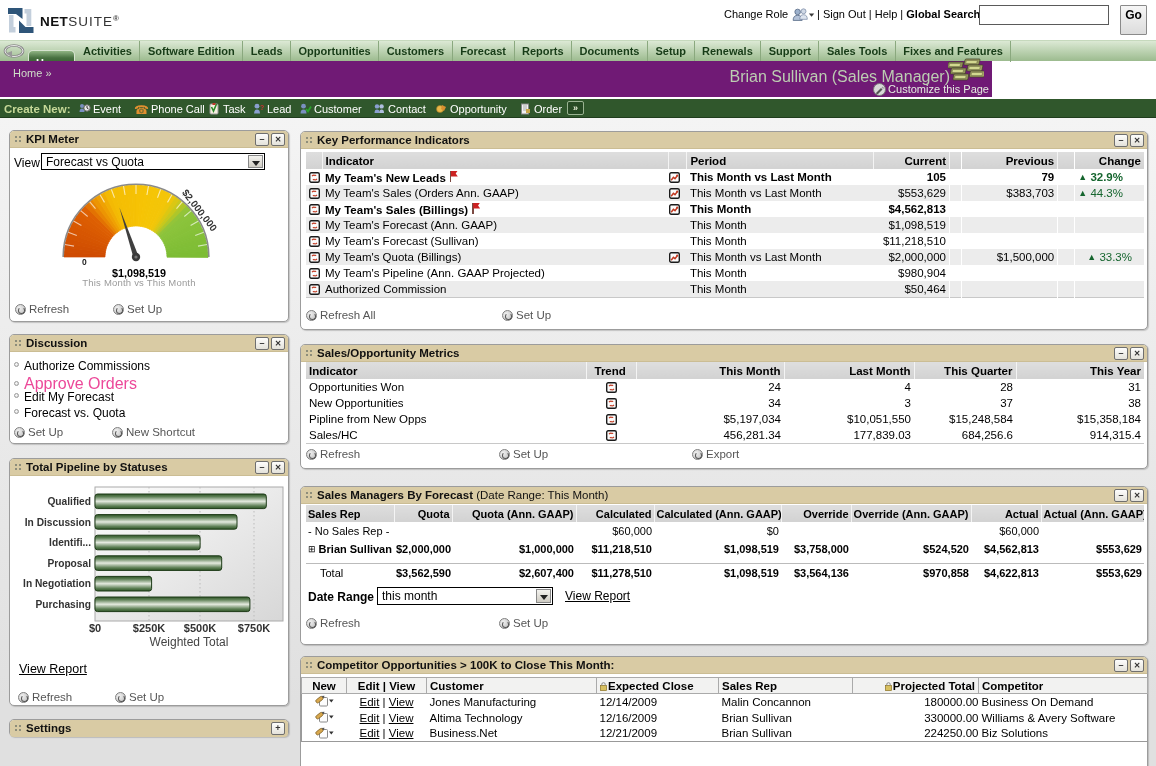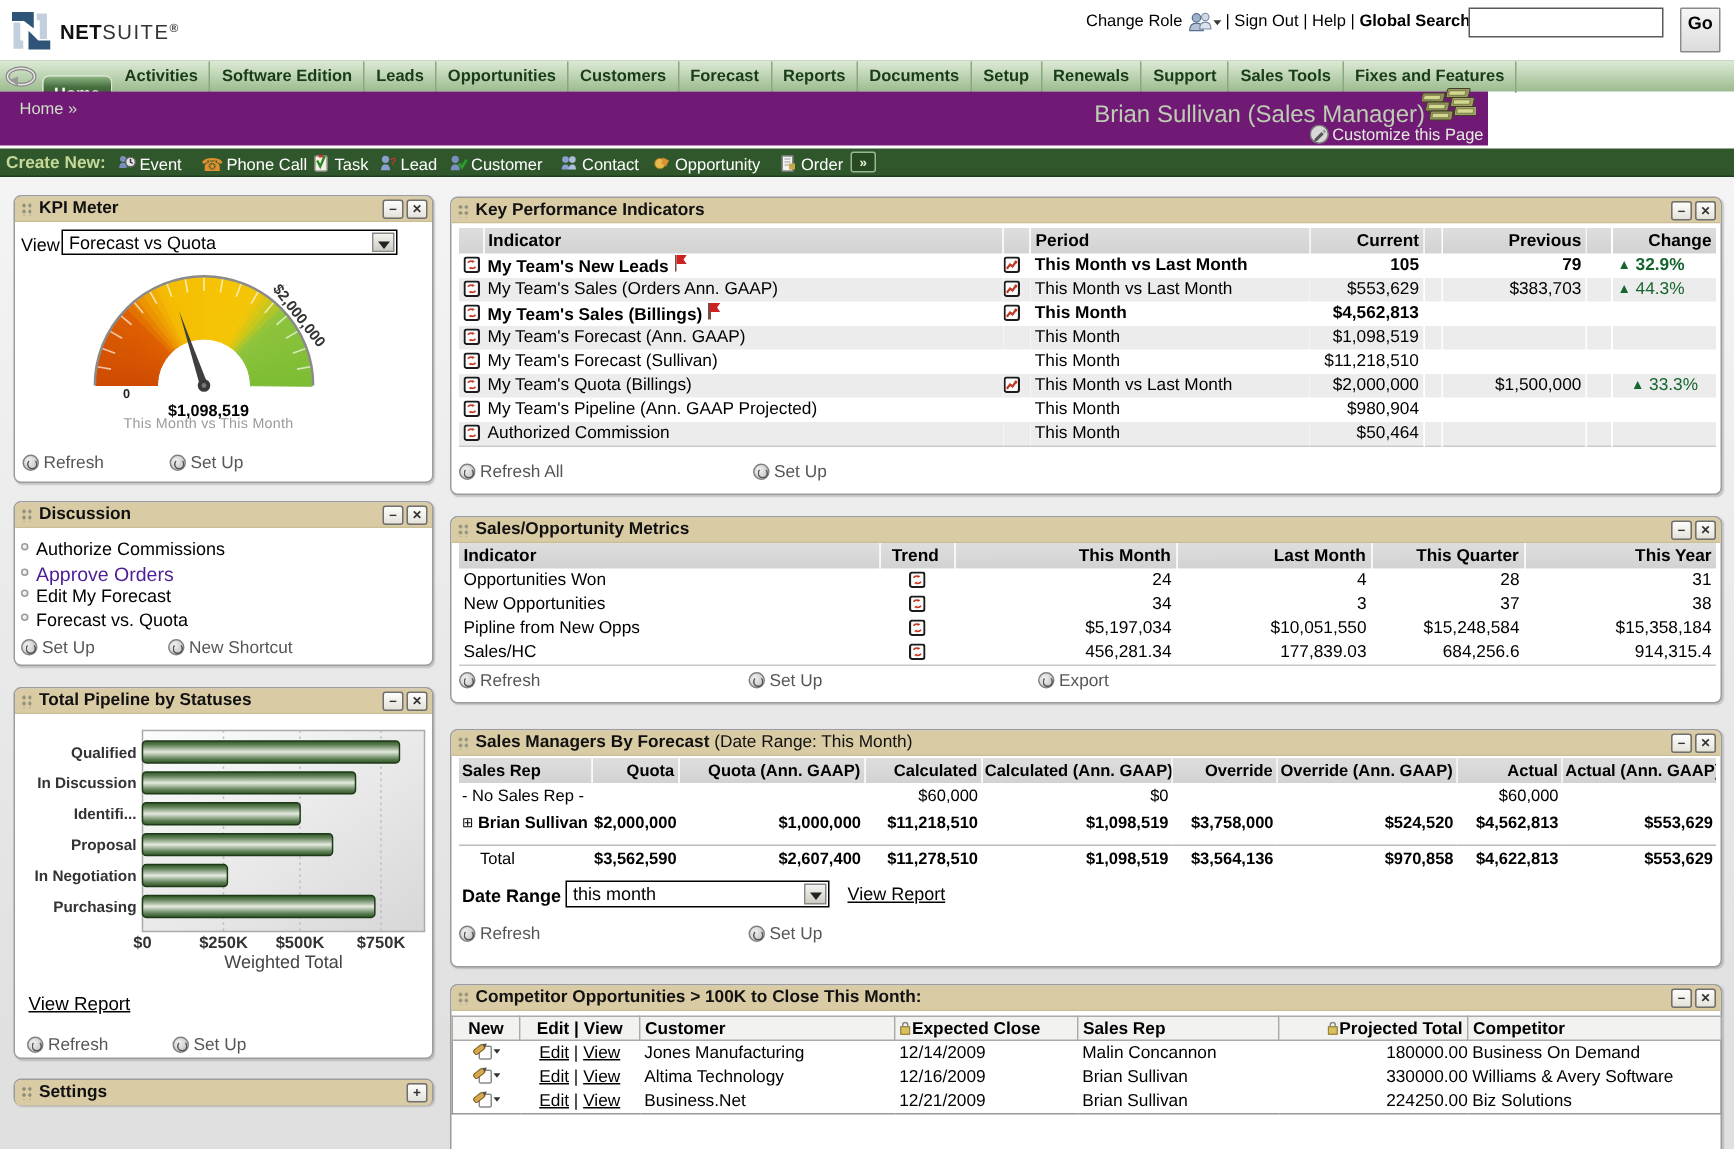--- a/index.html
+++ b/index.html
@@ -238,21 +238,21 @@
       <div class="links" style="left:5px;top:172px"><span class="ic"></span>Refresh</div>
       <div class="links" style="left:103px;top:172px"><span class="ic"></span>Set Up</div>
     </div>
     <div class="portlet" style="left:9px;top:216px;width:280px;height:110px">
       <div class="phead">
         <span class="drag"></span>
         <span class="ptitle">Discussion</span>
         <span class="pbtns"><span class="pbtn">–</span><span class="pbtn" style="font-size:8px">✕</span></span>
       </div>
       <div class="abs" style="left:4px;top:24px;font-size:12px;color:#000"><span class="bull"></span>Authorize Commissions</div>
-      <div class="abs" style="left:4px;top:40px;font-size:13px;color:#4c1d95"><span class="bull"></span>Approve Orders</div>
+      <div class="abs" style="left:4px;top:40px;font-size:16px;color:#ec4899"><span class="bull"></span>Approve Orders</div>
       <div class="abs" style="left:4px;top:55px;font-size:12px;color:#000"><span class="bull"></span>Edit My Forecast</div>
       <div class="abs" style="left:4px;top:71px;font-size:12px;color:#000"><span class="bull"></span>Forecast vs. Quota</div>
       <div class="links" style="left:4px;top:91px"><span class="ic"></span>Set Up</div>
       <div class="links" style="left:102px;top:91px"><span class="ic"></span>New Shortcut</div>
     </div>
     <div class="portlet" style="left:9px;top:340px;width:280px;height:248px">
       <div class="phead">
         <span class="drag"></span>
         <span class="ptitle">Total Pipeline by Statuses</span>
         <span class="pbtns"><span class="pbtn">–</span><span class="pbtn" style="font-size:8px">✕</span></span>

